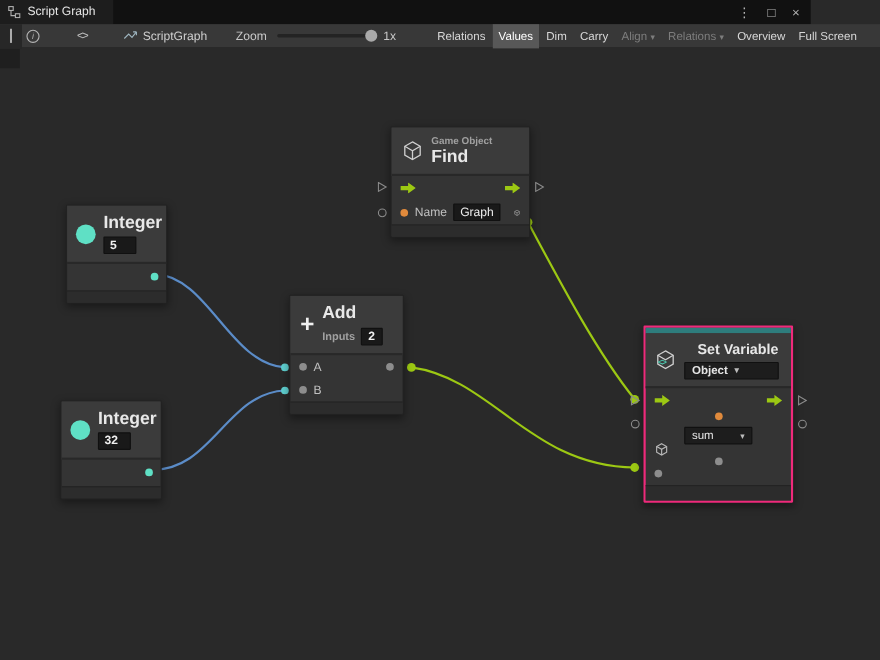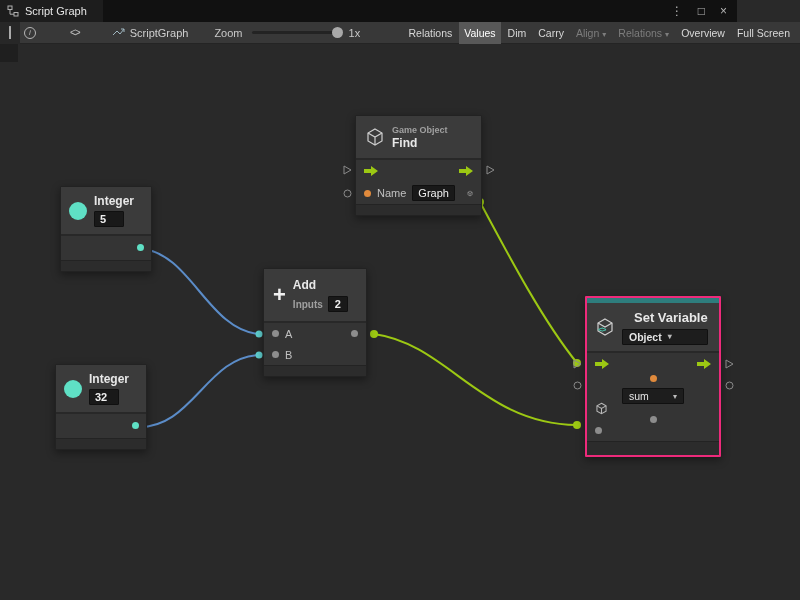--- a/index.html
+++ b/index.html
@@ -29,33 +29,33 @@
   .lock-body { width:10px; height:7px; background:#ababab; border-radius:1px; }
   .info-circle { width:12px; height:12px; border:1px solid #b5b5b5; border-radius:50%;
                  display:flex; align-items:center; justify-content:center; font-size:8px;
                  font-style:italic; color:#b5b5b5; }
   .code-icon { color:#c0c0c0; font-size:10px; letter-spacing:-1px; margin-left:30px; }
   .graph-ref { display:flex; align-items:center; gap:5px; margin-left:32px; color:#cfcfcf; }
   .zoom-label { margin-left:26px; color:#c8c8c8; }
   .zoom-slider { position:relative; width:88px; height:3px; background:#232323; border-radius:2px; margin-left:9px; }
   .zoom-thumb { position:absolute; right:-3px; top:-4px; width:11px; height:11px; background:#a9a9a9; border-radius:50%; }
   .zoom-value { margin-left:9px; color:#c8c8c8; }
-  .tbtn-group { margin-left:auto; display:flex; align-items:center; gap:2px; padding-right:5px; height:22px; }
+  .tbtn-group { margin-left:auto; display:flex; align-items:center; gap:2px; padding-right:16px; height:22px; }
   .tbtn { padding:0 5px; height:22px; line-height:22px; color:#d8d8d8; font-size:10.5px; white-space:nowrap; }
   .tbtn.active { background:#585858; color:#fff; }
   .tbtn.disabled { color:#7d7d7d; }
   .tbtn .caret { font-size:8px; margin-left:3px; }
 
   
   .node { position:absolute; z-index:3; background:#343434; border:1px solid #222;
           box-shadow:0 3px 8px rgba(0,0,0,.4); border-radius:1px; }
   .node-header { background:#3b3b3b; display:flex; align-items:center; gap:7px; padding:6px 8px;
                  border-bottom:2px solid #282828; }
   .hdr-col { display:flex; flex-direction:column; gap:3px;font-weight:bold; }
-  .node-title { font-size:12px; color:#e8e8e8; }
+  .node-title { font-size:16px; color:#e8e8e8; }
   .node-cat { font-size:9px; color:#a0a0a0; }
   .field { background:#191919; border:1px solid #101010; color:#efefef; padding:1px 5px;
            font-size:11px; border-radius:1px; display:inline-block; }
   .dropdown { background:#1d1d1d; border:1px solid #101010; color:#e5e5e5; padding:1px 6px;
               font-size:10.5px; border-radius:1px; display:inline-flex; align-items:center; gap:6px; }
   .dropdown .caret { font-size:8px; color:#bbb; }
   .port-row { position:relative; display:flex; align-items:center; gap:6px; height:21px; padding:0 8px; }
   .node-footer { height:11px; background:#2c2c2c; border-top:1px solid #232323; }
   .dot { width:7px; height:7px; border-radius:50%; flex:0 0 auto; }
   .dot.teal { background:#5fe0c5; }

